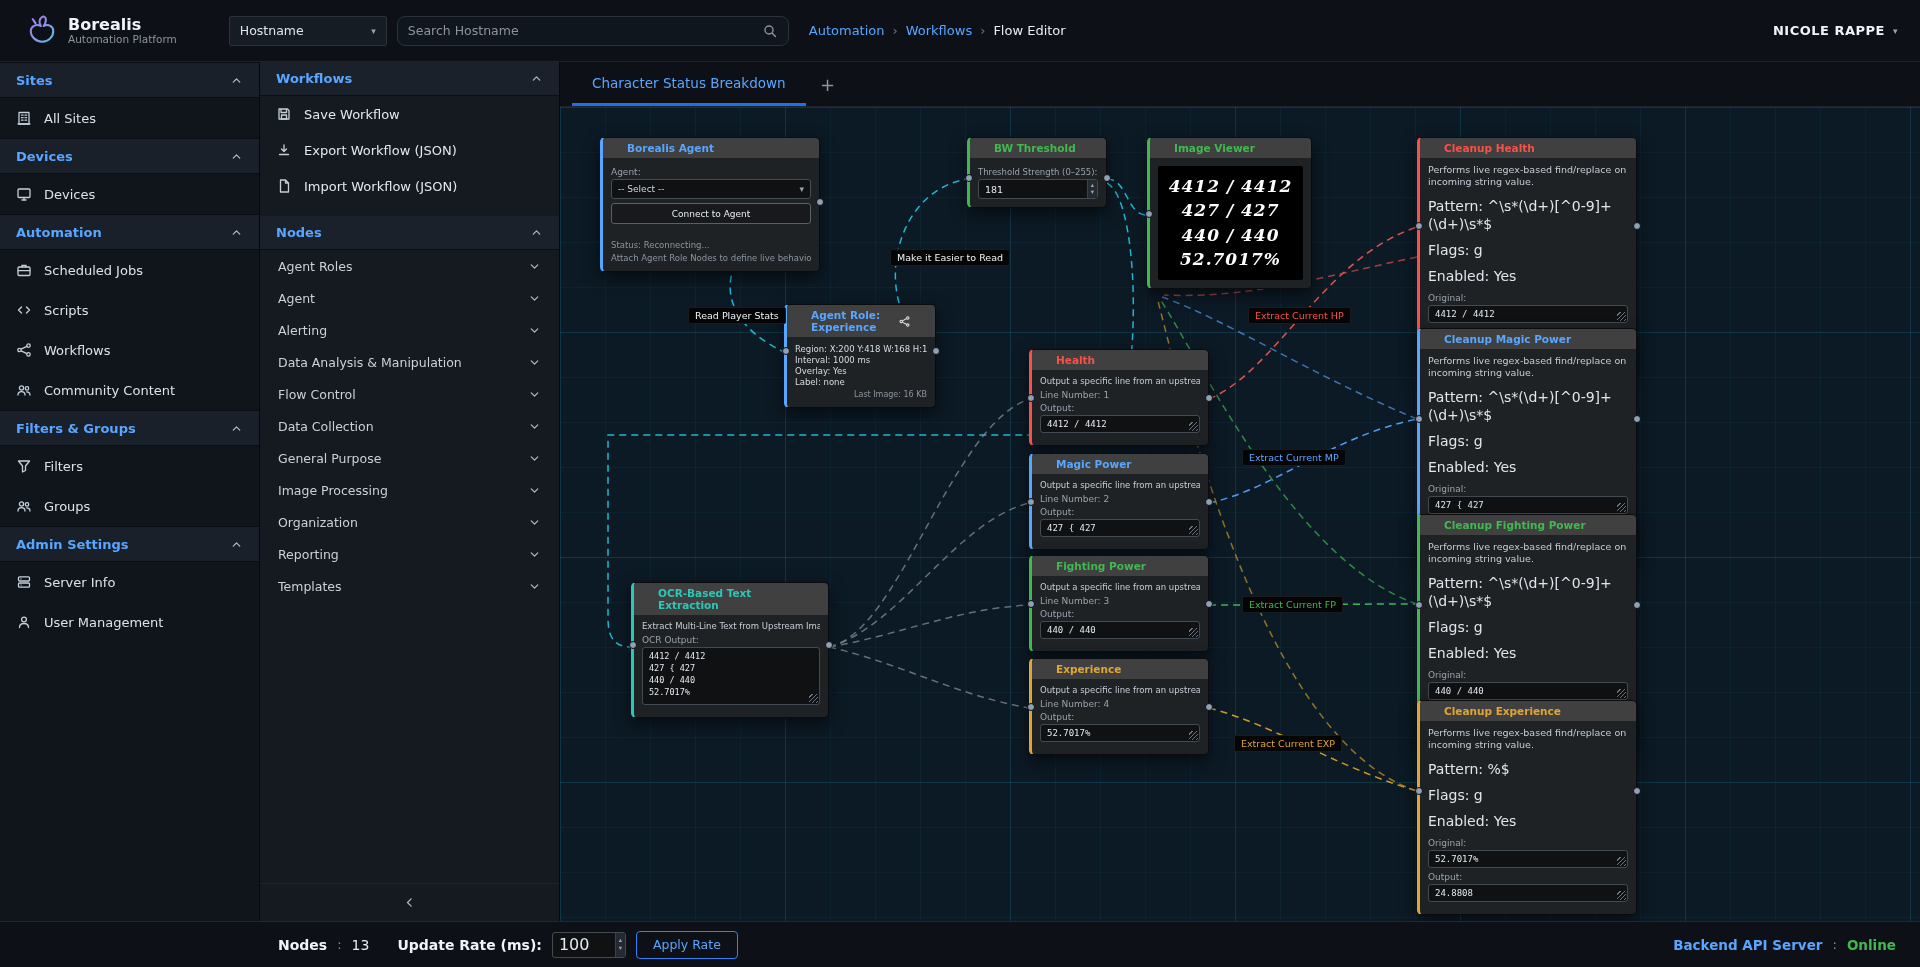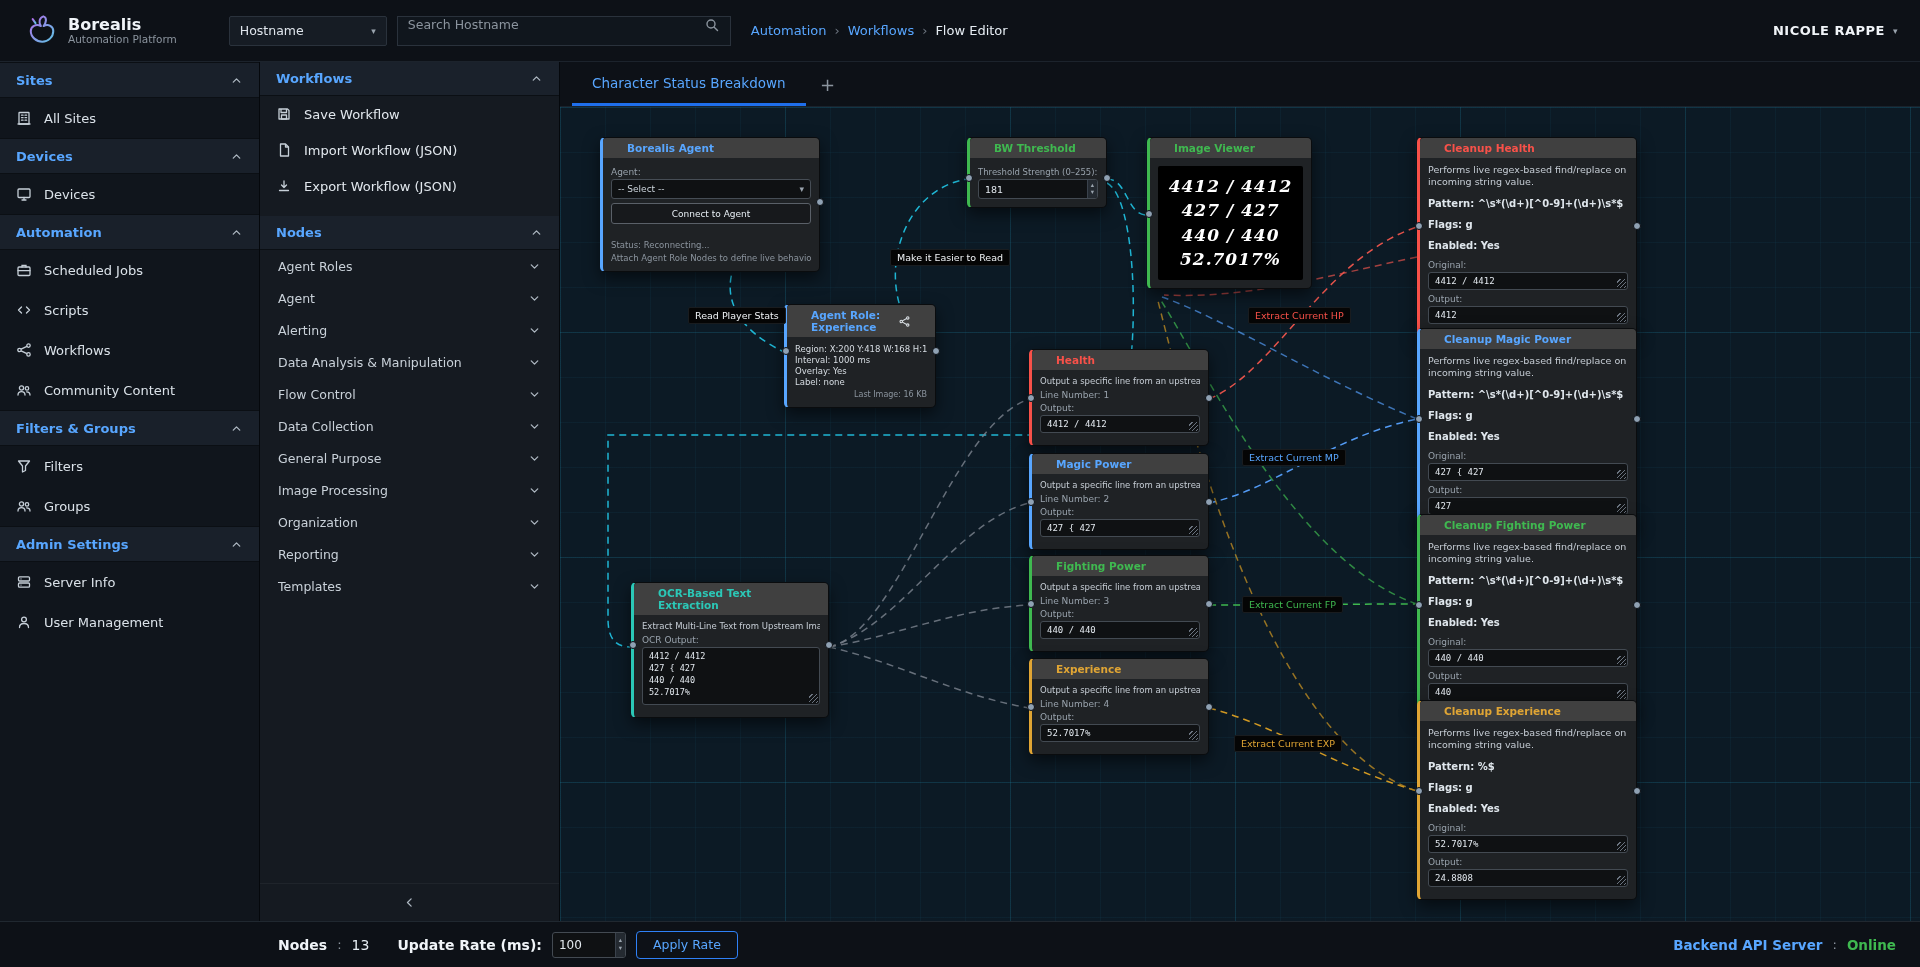--- a/index.html
+++ b/index.html
@@ -10,22 +10,22 @@
   
   .topbar{position:absolute;left:0;top:0;width:1920px;height:62px;background:#0d1117;
     border-bottom:1px solid #1c232c;display:flex;align-items:center;padding:0 22px;z-index:6}
   .brand{display:flex;align-items:center;gap:10px}
   .brand-name{font-size:16px;font-weight:bold;color:#f0f4f8;line-height:1.1}
   .brand-sub{font-size:10.5px;color:#8b949e}
   .host-box{margin-left:52px;width:158px;height:30px;background:#161c24;border:1px solid #2a323c;
     border-radius:2px;display:flex;align-items:center;justify-content:space-between;
     padding:0 10px;font-size:12.5px;color:#dfe5ec;cursor:pointer}
   .caret{font-size:9px;color:#9aa4ae}
-  .search-box{margin-left:10px;width:334px;height:30px;background:#10161d;border:1px solid #2a323c;
-    border-radius:0;display:flex;align-items:flex-start;padding:0 10px}
+  .search-box{margin-left:10px;width:392px;height:30px;background:#10161d;border:1px solid #2a323c;
+    border-radius:8px;display:flex;align-items:center;padding:0 10px}
   .search-box input{flex:1;background:transparent;border:0;outline:0;color:#dfe5ec;font-size:12.5px;
     font-family:inherit}
   .search-box input::placeholder{color:#8b949e}
   .breadcrumb{margin-left:20px;display:flex;align-items:center;gap:8px;font-size:13px}
   .bc-link{color:#58a6ff;cursor:pointer}
   .bc-sep{color:#6e7681}
   .bc-current{color:#e6edf3}
   .user-menu{margin-left:auto;display:flex;align-items:center;gap:8px;font-size:13px;
     font-weight:600;letter-spacing:.5px;color:#f0f4f8;cursor:pointer}
 
@@ -82,21 +82,21 @@
   .node-title{font-size:10.5px;font-weight:bold}
   .node-body{padding:6px 8px 8px}
   .a-blue{border-left-color:#58a6ff}.a-green{border-left-color:#3fb950}
   .a-red{border-left-color:#f85149}.a-orange{border-left-color:#e0a534}.a-teal{border-left-color:#2bc8b7}
   .t-blue{color:#58a6ff}.t-green{color:#3fb950}.t-red{color:#f85149}
   .t-orange{color:#e0a534}.t-teal{color:#2bc8b7}
 
   .flabel{font-size:9px;color:#98a2ac;margin:3px 0 2px}
   .desc{font-size:9.5px;color:#c6cdd5;margin-bottom:5px;line-height:1.3}
   .small-desc{font-size:8.5px;color:#c6cdd5;white-space:nowrap;overflow:hidden;margin-bottom:4px}
-  .meta{font-size:10px;font-weight:700;color:#dfe6ec;margin:8px 0;line-height:1.3}
+  .meta{font-size:14px;font-weight:400;color:#dfe6ec;margin:8px 0;line-height:1.3}
   .tiny{font-size:8.5px;color:#8b949e;margin-top:3px;white-space:nowrap;overflow:hidden}
   .vbox{background:#0f1113;border:1px solid #434a52;border-radius:3px;padding:3px 6px;
     font-family:"DejaVu Sans Mono","Liberation Mono",monospace;font-size:9px;color:#e3e9ef;
     position:relative;min-height:18px;margin:2px 0 4px;cursor:text}
   .vbox::after{content:"";position:absolute;right:1px;bottom:1px;width:9px;height:9px;
     background:repeating-linear-gradient(135deg,transparent 0 2px,#6b7480 2px 3px)}
   .vbox.multi{height:58px;white-space:pre-line;line-height:1.4;font-size:8.5px}
   .nselect{background:#0f1113;border:1px solid #464d55;border-radius:3px;height:20px;display:flex;
     align-items:center;justify-content:space-between;padding:0 6px;font-size:9px;color:#cdd5dd;
     margin:2px 0 4px;cursor:pointer}
@@ -124,21 +124,21 @@
 
   
   .statusbar{position:absolute;left:0;bottom:0;width:1920px;height:46px;background:#0d1117;
     border-top:1px solid #202830;display:flex;align-items:center;gap:28px;
     padding:0 24px 0 278px;z-index:6}
   .sb-group{display:flex;align-items:center;gap:10px}
   .sb-label{font-size:14px;font-weight:bold;color:#f0f4f8}
   .sb-sep{font-size:13px;color:#8b949e}
   .sb-value{font-size:14px;color:#e6edf3}
   .sb-num{width:74px;height:26px;font-size:12px}
-  .sb-num .nval{font-size:12px}
+  .sb-num .nval{font-size:16px}
   .apply-btn{height:28px;padding:0 16px;background:transparent;border:1px solid #2f81f7;
     color:#58a6ff;border-radius:4px;font-size:12.5px;font-family:inherit;cursor:pointer}
   .sb-right{margin-left:auto;display:flex;align-items:center;gap:10px}
   .sb-backend{font-size:13.5px;font-weight:bold;color:#58a6ff}
   .sb-online{font-size:13.5px;font-weight:bold;color:#3fb950}
   .sprite{position:absolute;width:0;height:0;overflow:hidden}
 </style>
 </head>
 <body>
 
@@ -390,29 +390,29 @@
         </svg>
     </div>
     <div class="wf-action">
       <svg class="ic">
           <use href="#ic-save"></use>
         </svg>
       <span>Save Workflow</span>
     </div>
     <div class="wf-action">
       <svg class="ic">
+          <use href="#ic-export"></use>
+        </svg>
+      <span>Export Workflow (JSON)</span>
+    </div>
+    <div class="wf-action">
+      <svg class="ic">
           <use href="#ic-import"></use>
         </svg>
       <span>Import Workflow (JSON)</span>
-    </div>
-    <div class="wf-action">
-      <svg class="ic">
-          <use href="#ic-export"></use>
-        </svg>
-      <span>Export Workflow (JSON)</span>
     </div>
     <div class="wf-header" style="margin-top:12px">
       <span>Nodes</span>
       <svg class="ic-sm">
           <use href="#ic-chevup"></use>
         </svg>
     </div>
     <div class="wf-cat">
         <span>Agent Roles</span>
         <svg class="ic-sm">

